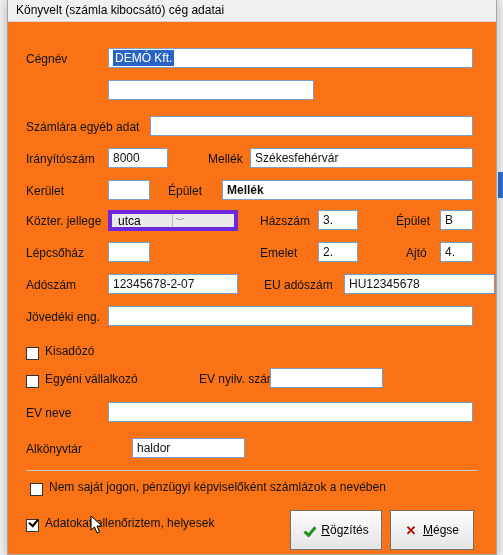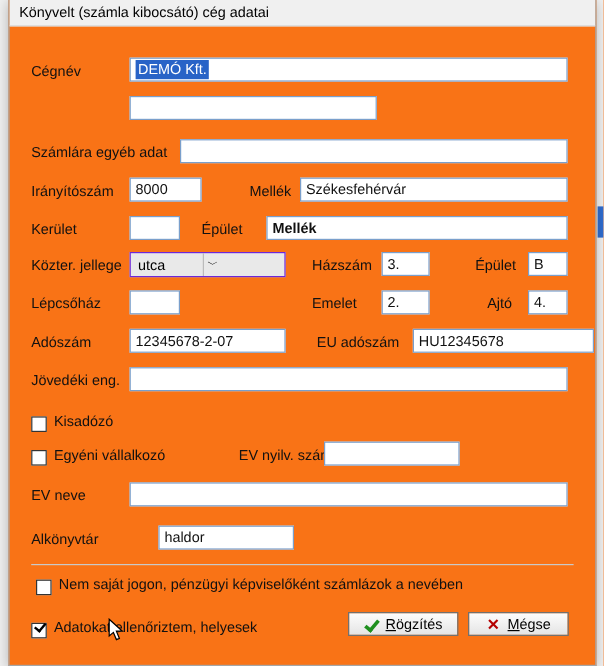--- a/index.html
+++ b/index.html
@@ -56,21 +56,21 @@
     padding:0 2px;
     font: inherit;
     line-height:16px;
     pointer-events:none;
   }
   .combo {
     position: relative;
     display: inline-flex;
     align-items: center;
     height: 21px;
-    border: 1px solid #6d28d9;
+    border: 4px solid #6d28d9;
     background: #e9e9e9;
   }
   .combo .combo-text {
     padding: 0 6px;
     min-width: 60px;
   }
   .combo .arrow {
     width: 16px; height: 100%;
     display: flex; align-items: center; justify-content: center;
     border-left: 1px solid #bbb;
@@ -100,21 +100,21 @@
     position:absolute;
     left:18px; right:18px;
     height:1px;
     background:#c9c9c9;
   }
   .btn {
     display:inline-flex;
     align-items:center;
     justify-content:center;
     gap:6px;
-    height:20px;
+    height:40px;
     width:92px;
     border:1px solid #717171;
     background:linear-gradient(#fdfdfd,#e4e4e4);
     font: inherit;
     cursor:pointer;
   }
   .btn .ul { text-decoration: underline; }
   .ico-ok {
     width:12px;height:12px;
     display:inline-block;

